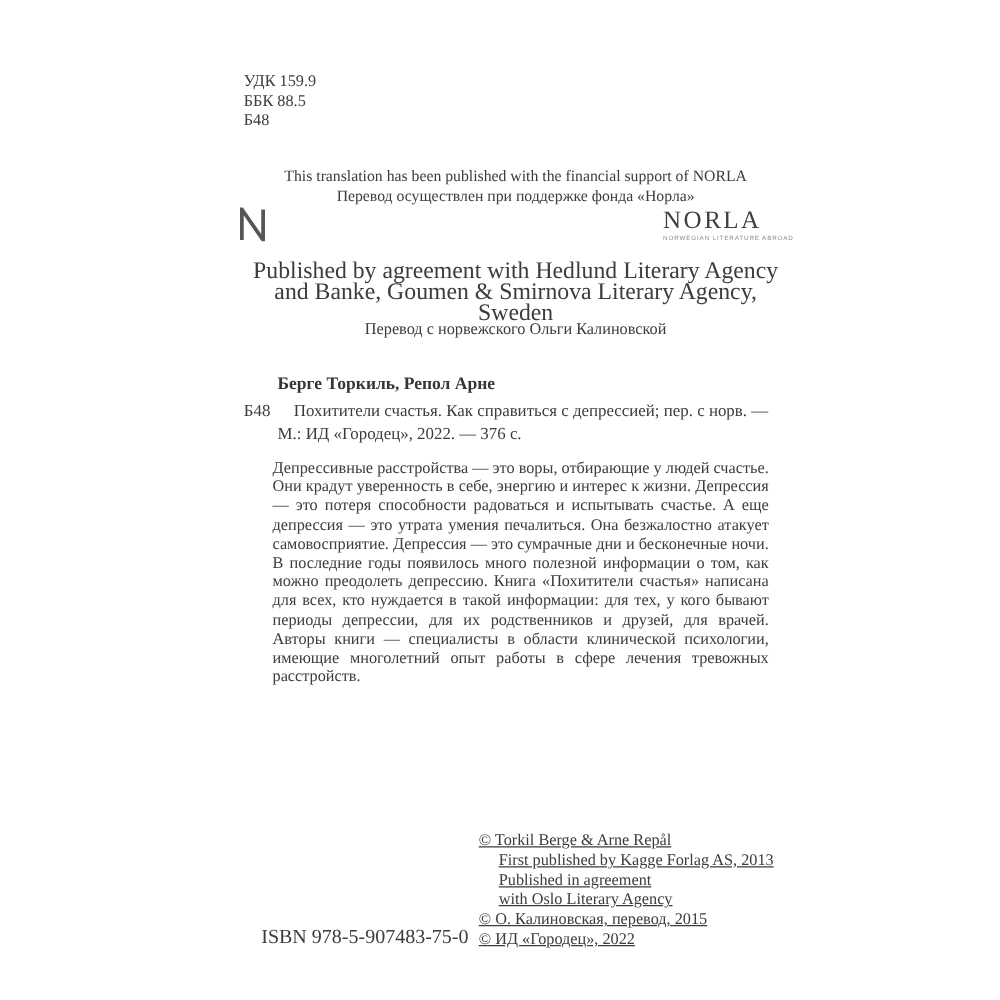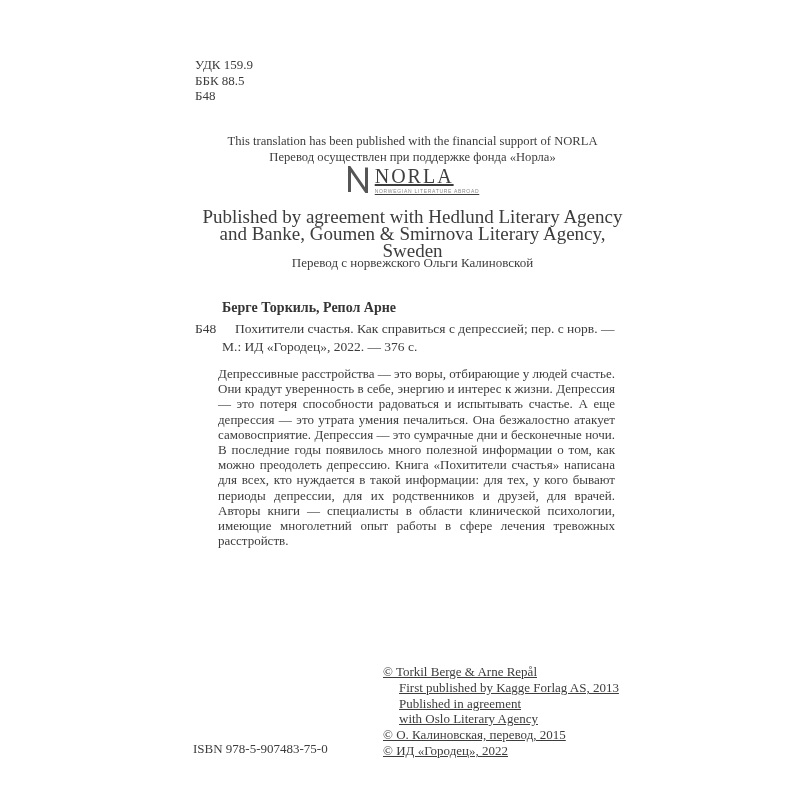--- a/index.html
+++ b/index.html
@@ -23,21 +23,21 @@
     position: absolute; left: 190px; width: 445px;
     text-align: center;
   }
   .support   { top: 133px; font-size: 12.6px; line-height: 16px; }
   .agreement { top: 208px; font-size: 19px;   line-height: 17px; }
   .translator{ top: 255px; font-size: 13px; }
 
   
   .norla {
     top: 166px; height: 32px;
-    display: flex; justify-content: center; align-items: flex-start; gap: 5px; text-decoration: underline;
+    display: flex; justify-content: space-between; align-items: flex-start; gap: 5px;
   }
   .norla-textcol { display: flex; flex-direction: column; align-items: flex-start; }
   .norla-name {
     font-size: 20px; line-height: 20px; letter-spacing: 2px;
     color: #3f3f3f; font-weight: 500;
   }
   .norla-tagline {
     font-size: 5px; letter-spacing: 0.7px; color: #8a8a8a;
     margin-top: 1.5px; font-family: "Liberation Sans", sans-serif;
     white-space: nowrap;
@@ -59,22 +59,22 @@
 
   
   .annotation {
     position: absolute; left: 218px; top: 366px; width: 397px;
     font-size: 13px; line-height: 15.2px;
     text-align: justify;
   }
 
   
   .isbn {
-    position: absolute; left: 193px; top: 741px;
-    font-size: 13px; white-space: nowrap;
+    position: absolute; left: 209px; top: 741px;
+    font-size: 16px; white-space: nowrap;
   }
   .copyrights {
     position: absolute; left: 383px; top: 664px;
     font-size: 13px; line-height: 15.8px;
   }
   .copyrights div { white-space: nowrap; text-decoration: underline; }
   .copyrights .cont { padding-left: 16px; }
 </style>
 </head>
 <body>

